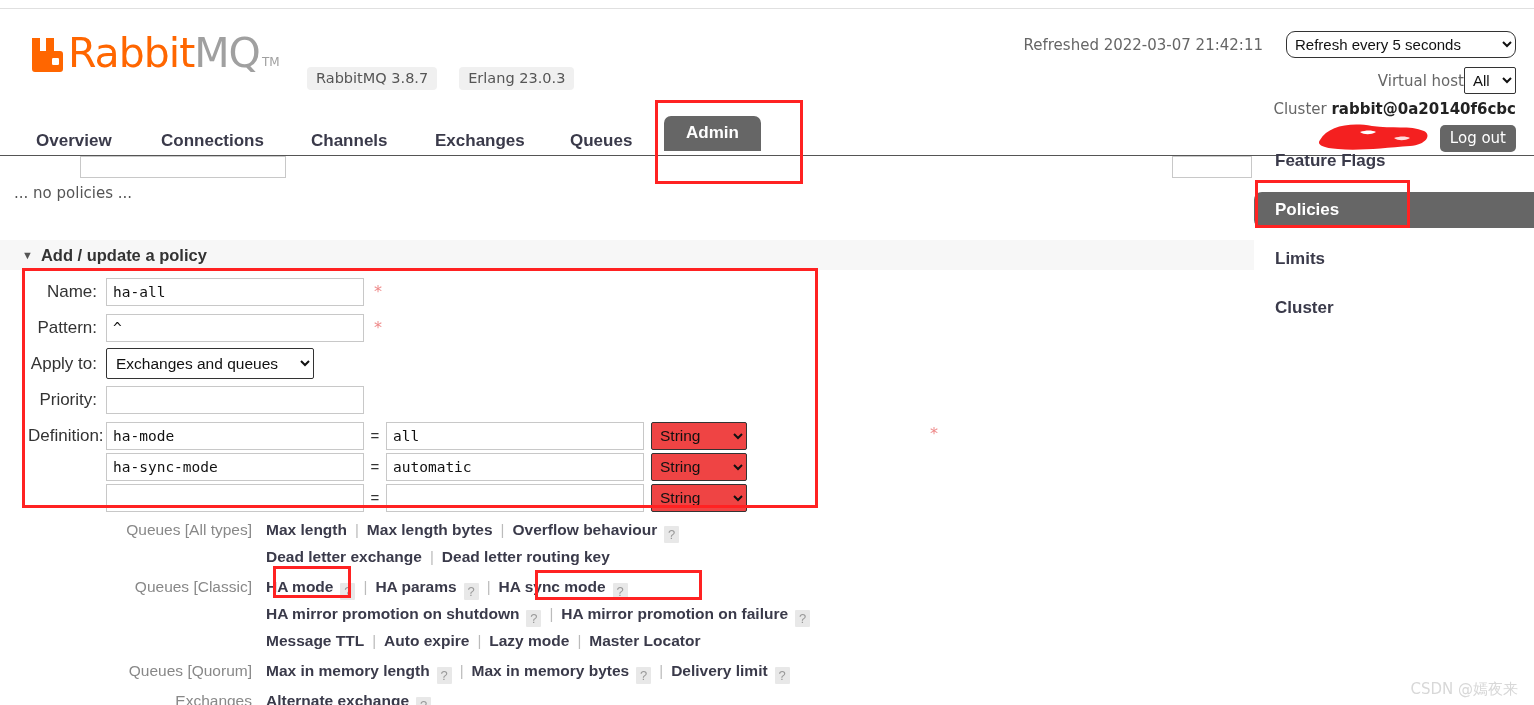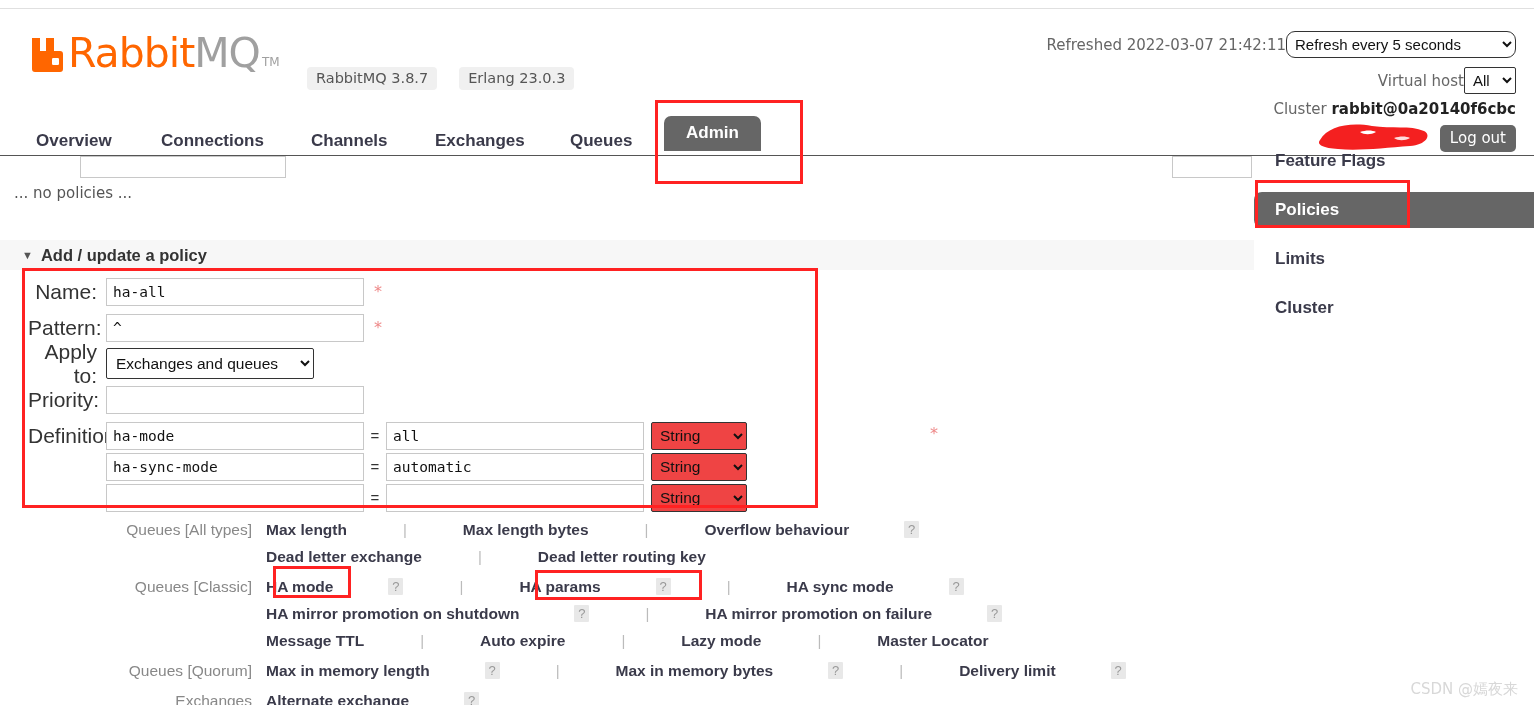--- a/index.html
+++ b/index.html
@@ -47,21 +47,21 @@
     background: #f0f0f0; border-radius: 4px;
     padding: 3px 9px 4px 9px;
     font-size: 14.5px; color: #555;
     font-family: "DejaVu Sans", sans-serif;
     white-space: nowrap;
   }
 
   
   .refresh-row {
     position: absolute; right: 18px; top: 31px;
-    display: flex; align-items: center; gap: 0;
+    display: flex; align-items: center; gap: 23px;
   }
   .refresh-text { font-size: 15px; color: #666; font-family: "DejaVu Sans", sans-serif; white-space: nowrap; }
   select.ctl {
     font-family: "Liberation Sans", sans-serif;
     font-size: 15px; color: #111;
     background: #fff;
     border: 1px solid #333;
     border-radius: 2px;
     padding: 3px 4px;
     height: 27px;
@@ -135,21 +135,21 @@
   .section-title {
     font-size: 16.5px; font-weight: bold; color: #333;
     font-family: "Liberation Sans", sans-serif;
   }
 
   
   .form { position: absolute; left: 0; top: 276px; width: 1254px; }
   .frow { display: flex; align-items: center; height: 31px; margin-bottom: 5px; }
   .flabel {
     width: 106px; text-align: right; padding-right: 9px;
-    font-size: 21px; color: #333;
+    font-size: 17px; color: #333;
     font-family: "Liberation Sans", sans-serif;
     padding-left: 28px;
   }
   input.tin {
     border: 1px solid #c8c8c8; background: #fff;
     height: 28px; padding: 2px 6px;
     font-family: "DejaVu Sans Mono", monospace;
     font-size: 14.5px; color: #111;
     border-radius: 0;
   }
@@ -179,21 +179,21 @@
 
   
   .hints { position: absolute; left: 0; top: 516px; width: 1254px; }
   .hrow { display: flex; align-items: flex-start; margin-bottom: 3px; }
   .hcat {
     width: 266px; text-align: right; padding-right: 14px;
     font-size: 15.5px; color: #888;
     font-family: "Liberation Sans", sans-serif;
     line-height: 27px; white-space: nowrap;
   }
-  .hlinks { display: flex; align-items: center; flex-wrap: wrap; line-height: 27px; gap: 48px; }
+  .hlinks { display: flex; align-items: flex-end; flex-wrap: wrap; line-height: 27px; }
   .hlink {
     font-size: 15.5px; font-weight: bold; color: #3a3a4a;
     cursor: pointer; white-space: nowrap;
     font-family: "Liberation Sans", sans-serif;
   }
   .hsep { color: #bbb; margin: 0 8px; font-size: 15px; }
   .qmark {
     display: inline-block; background: #e8e8e8; color: #999;
     font-size: 13px; line-height: 17px; height: 17px; min-width: 15px;
     text-align: center; margin-left: 7px; border-radius: 1px;

